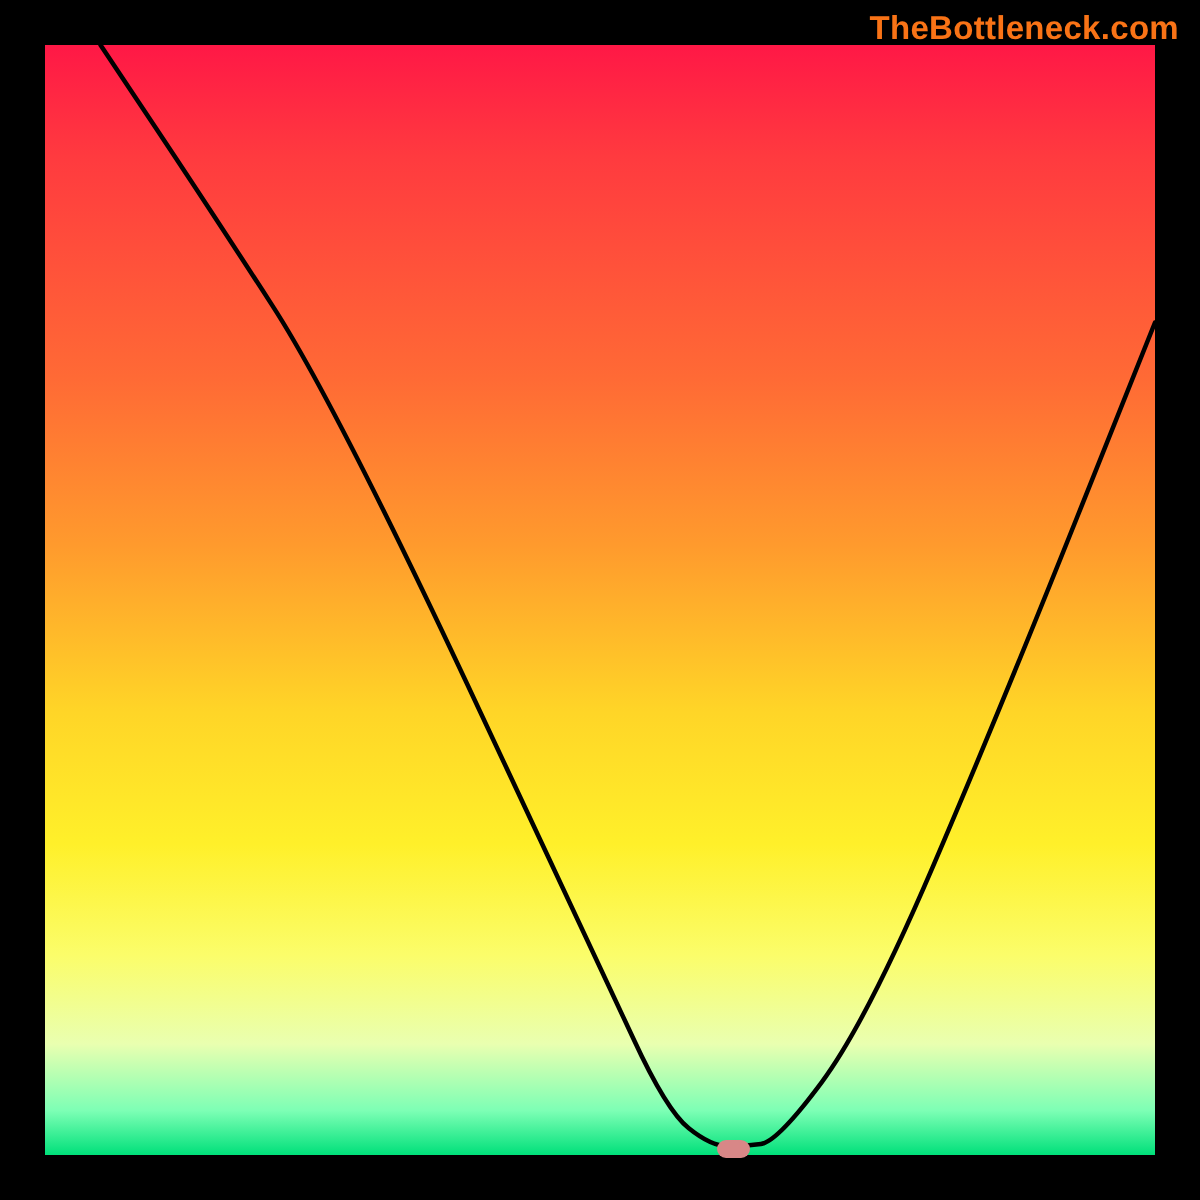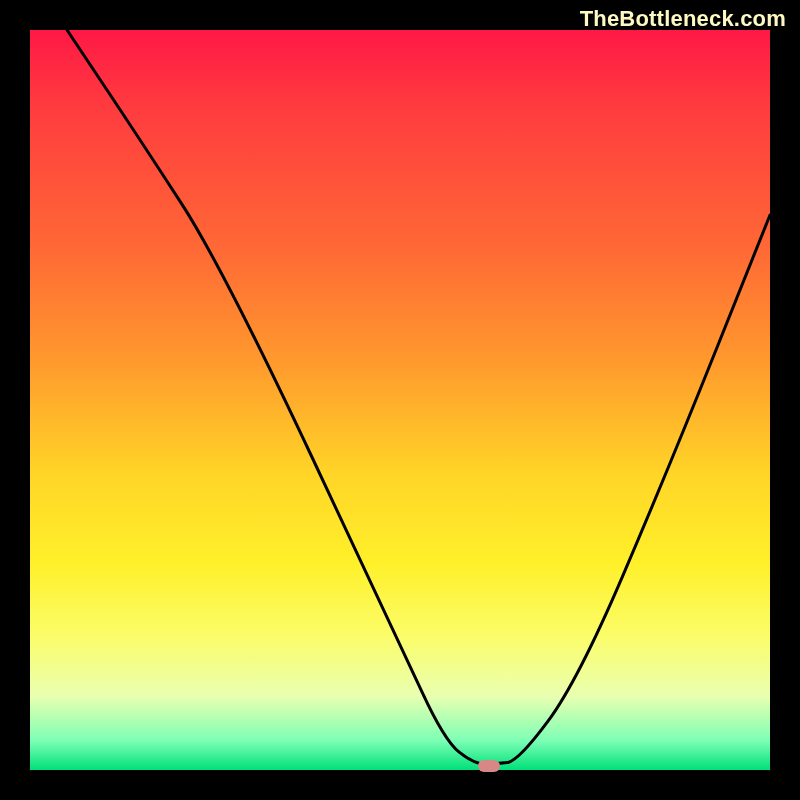--- a/index.html
+++ b/index.html
@@ -37,21 +37,21 @@
       #00e07a 100%
     );
   }
   .watermark {
     position: absolute;
     top: 6px;
     right: 14px;
     font-family: Arial, Helvetica, sans-serif;
     font-size: 22px;
     font-weight: 600;
-    color: #fef9c3;
+    color: #f97316;
     letter-spacing: 0.2px;
     user-select: none;
   }
   svg.curve {
     position: absolute;
     left: 0;
     top: 0;
     width: 740px;
     height: 740px;
   }

